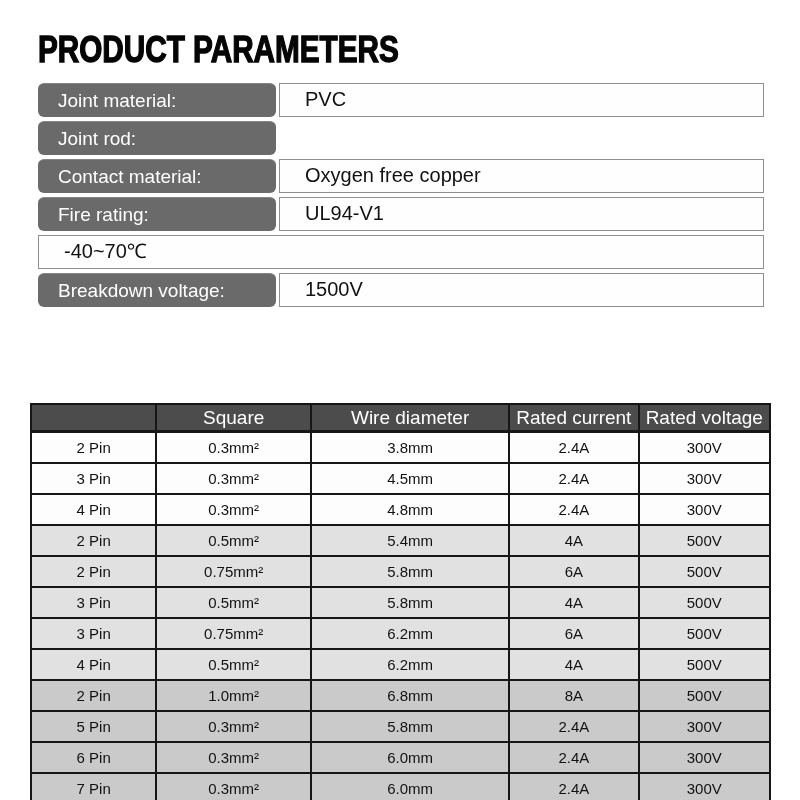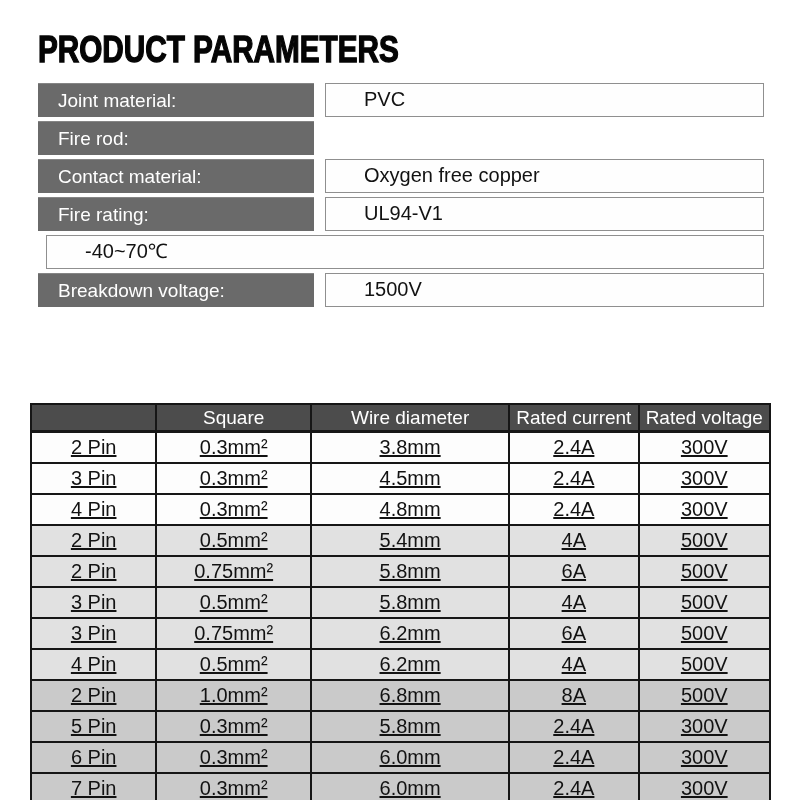--- a/index.html
+++ b/index.html
@@ -39,41 +39,41 @@
     left: 38px;
     top: 83px;
     width: 726px;
   }
   .spec-row {
     display: flex;
     height: 34px;
     margin-bottom: 4px;
   }
   .spec-label {
-    width: 276px;
+    width: 238px;
     box-sizing: border-box;
     background: var(--spec-label-bg, #6a6a6a);
     border-top: 1px solid #858585;
     color: var(--spec-label-text, #ffffff);
     font-size: 19px;
     line-height: 33px;
     padding-left: 20px;
     margin-right: 3px;
     flex: none;
+    border-radius: 6px;
   }
   .spec-value {
     flex: 1;
     box-sizing: border-box;
     background: #fefefe;
     border: 1px solid var(--spec-value-border, #8f8f8f);
     font-size: 20px;
     line-height: 31px;
-    padding-left: 38px;
+    padding-left: 25px;
     color: var(--text, #121212);
-    margin-left: 8px;
   }
 
   
   .pin-table {
     position: absolute;
     left: 30px;
     top: 403px;
     width: 741px;
     border-collapse: collapse;
     table-layout: fixed;
@@ -88,43 +88,42 @@
   .pin-table th {
     background: var(--pin-header-bg, #4c4c4c);
     color: var(--pin-header-text, #ffffff);
     font-weight: normal;
     font-size: 19px;
     height: 23px;
     border-bottom-width: 3px;
     text-align: center;
   }
   .pin-table td {
-    font-size: 20px;
+    font-size: 15px;
     height: 27px;
     color: var(--text, #121212);
-    text-decoration: underline;
   }
   .pin-table tr.shade-white td { background: var(--row-white, #fdfdfd); }
   .pin-table tr.shade-light td { background: var(--row-light, #e1e1e1); }
   .pin-table tr.shade-dark  td { background: var(--row-dark, #cacaca); }
 </style>
 </head>
 <body>
 
 <div class="canvas">
 
   <h1 class="page-title">PRODUCT PARAMETERS</h1>
 
   <div class="spec-table">
       <div class="spec-row">
         <div class="spec-label">Joint material:</div>
         <div class="spec-value">PVC</div>
       </div>
       <div class="spec-row">
-        <div class="spec-label">Fire rod:</div>
+        <div class="spec-label">Joint rod:</div>
       </div>
       <div class="spec-row">
         <div class="spec-label">Contact material:</div>
         <div class="spec-value">Oxygen free copper</div>
       </div>
       <div class="spec-row">
         <div class="spec-label">Fire rating:</div>
         <div class="spec-value">UL94-V1</div>
       </div>
       <div class="spec-row">

